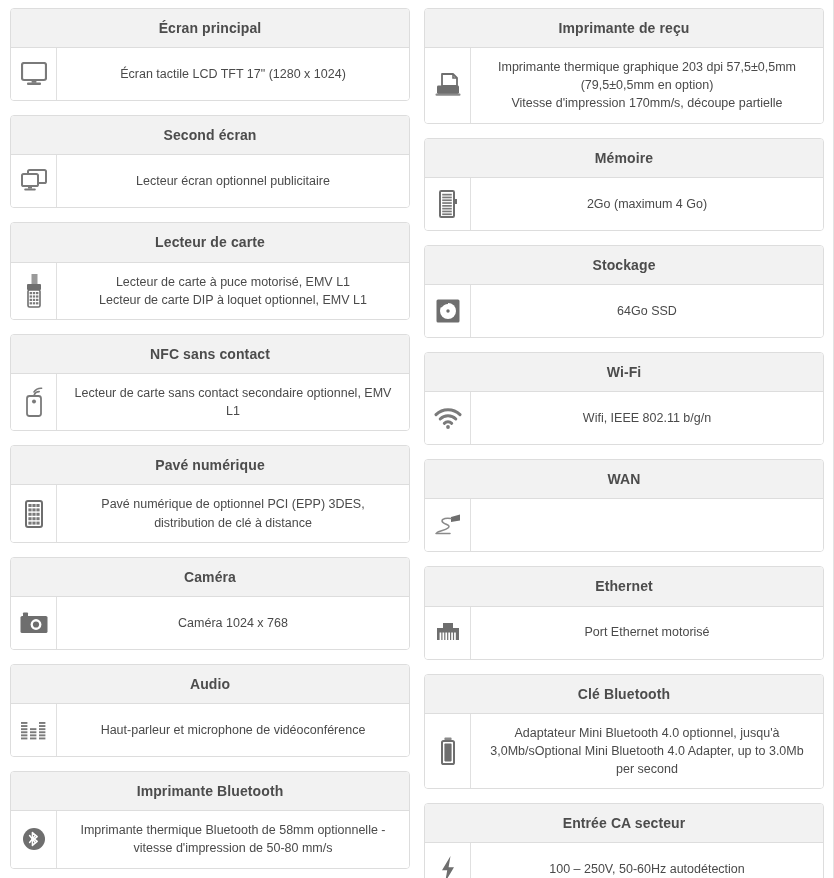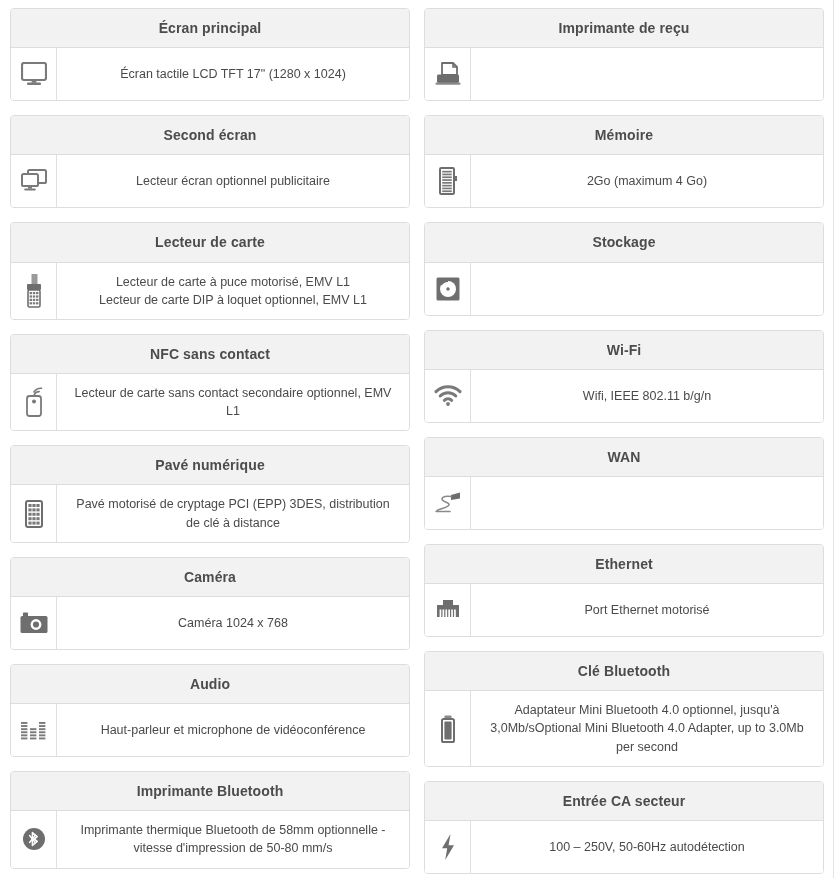--- a/index.html
+++ b/index.html
@@ -221,21 +221,21 @@
                   <rect x="8.4" y="17.2" width="3.2" height="3"></rect>
                   <rect x="12.4" y="17.2" width="3.2" height="3"></rect>
                 <rect x="4.4" y="21.6" width="3.2" height="3"></rect>
                   <rect x="8.4" y="21.6" width="3.2" height="3"></rect>
                   <rect x="12.4" y="21.6" width="3.2" height="3"></rect>
               </g>
             </svg>
           </span>
         </div>
         <div class="desc-cell">
-          <span class="desc-text">Pavé motorisé de cryptage PCI (EPP) 3DES, distribution de clé à distance</span>
+          <span class="desc-text">Pavé numérique de optionnel PCI (EPP) 3DES, distribution de clé à distance</span>
         </div>
       </div>
     </div>
 
     <div class="panel">
       <div class="panel-heading">
         <h3 class="panel-title">Caméra</h3>
       </div>
       <div class="panel-body">
         <div class="icon-cell">
@@ -322,20 +322,24 @@
         <div class="icon-cell">
           <span>
             <svg width="28" height="24" viewBox="0 0 28 24" aria-hidden="true">
               <path d="M8 1 L19 1 L23 5 L23 13 L8 13 Z" fill="#ffffff" stroke="#6e6e6e" stroke-width="1.8" stroke-linejoin="round"></path>
               <path d="M19 1 L19 5 L23 5" fill="none" stroke="#6e6e6e" stroke-width="1.6"></path>
               <rect x="3" y="12.5" width="22" height="8.5" rx="1.4" fill="#6e6e6e"></rect>
               <rect x="1.5" y="20.4" width="25" height="2.4" rx="1" fill="#8a8a8a"></rect>
             </svg>
           </span>
         </div>
+        <div class="desc-cell">
+          <span class="desc-text">Imprimante thermique graphique 203 dpi 57,5±0,5mm (79,5±0,5mm en option)
+Vitesse d'impression 170mm/s, découpe partielle</span>
+        </div>
       </div>
     </div>
 
     <div class="panel">
       <div class="panel-heading">
         <h3 class="panel-title">Mémoire</h3>
       </div>
       <div class="panel-body">
         <div class="icon-cell">
           <span>
@@ -369,20 +373,23 @@
         <div class="icon-cell">
           <span>
             <svg width="24" height="24" viewBox="0 0 24 24" aria-hidden="true">
               <rect x="0.5" y="0.5" width="23" height="23" rx="1.5" fill="#6e6e6e"></rect>
               <circle cx="12" cy="12" r="8" fill="#ffffff"></circle>
               <circle cx="12" cy="12" r="1.7" fill="#6e6e6e"></circle>
               <path d="M12 4.2 A 7.8 7.8 0 0 0 5.2 8.2" fill="none" stroke="#6e6e6e" stroke-width="1.4"></path>
             </svg>
           </span>
         </div>
+        <div class="desc-cell">
+          <span class="desc-text">64Go SSD</span>
+        </div>
       </div>
     </div>
 
     <div class="panel">
       <div class="panel-heading">
         <h3 class="panel-title">Wi-Fi</h3>
       </div>
       <div class="panel-body">
         <div class="icon-cell">
           <span>

